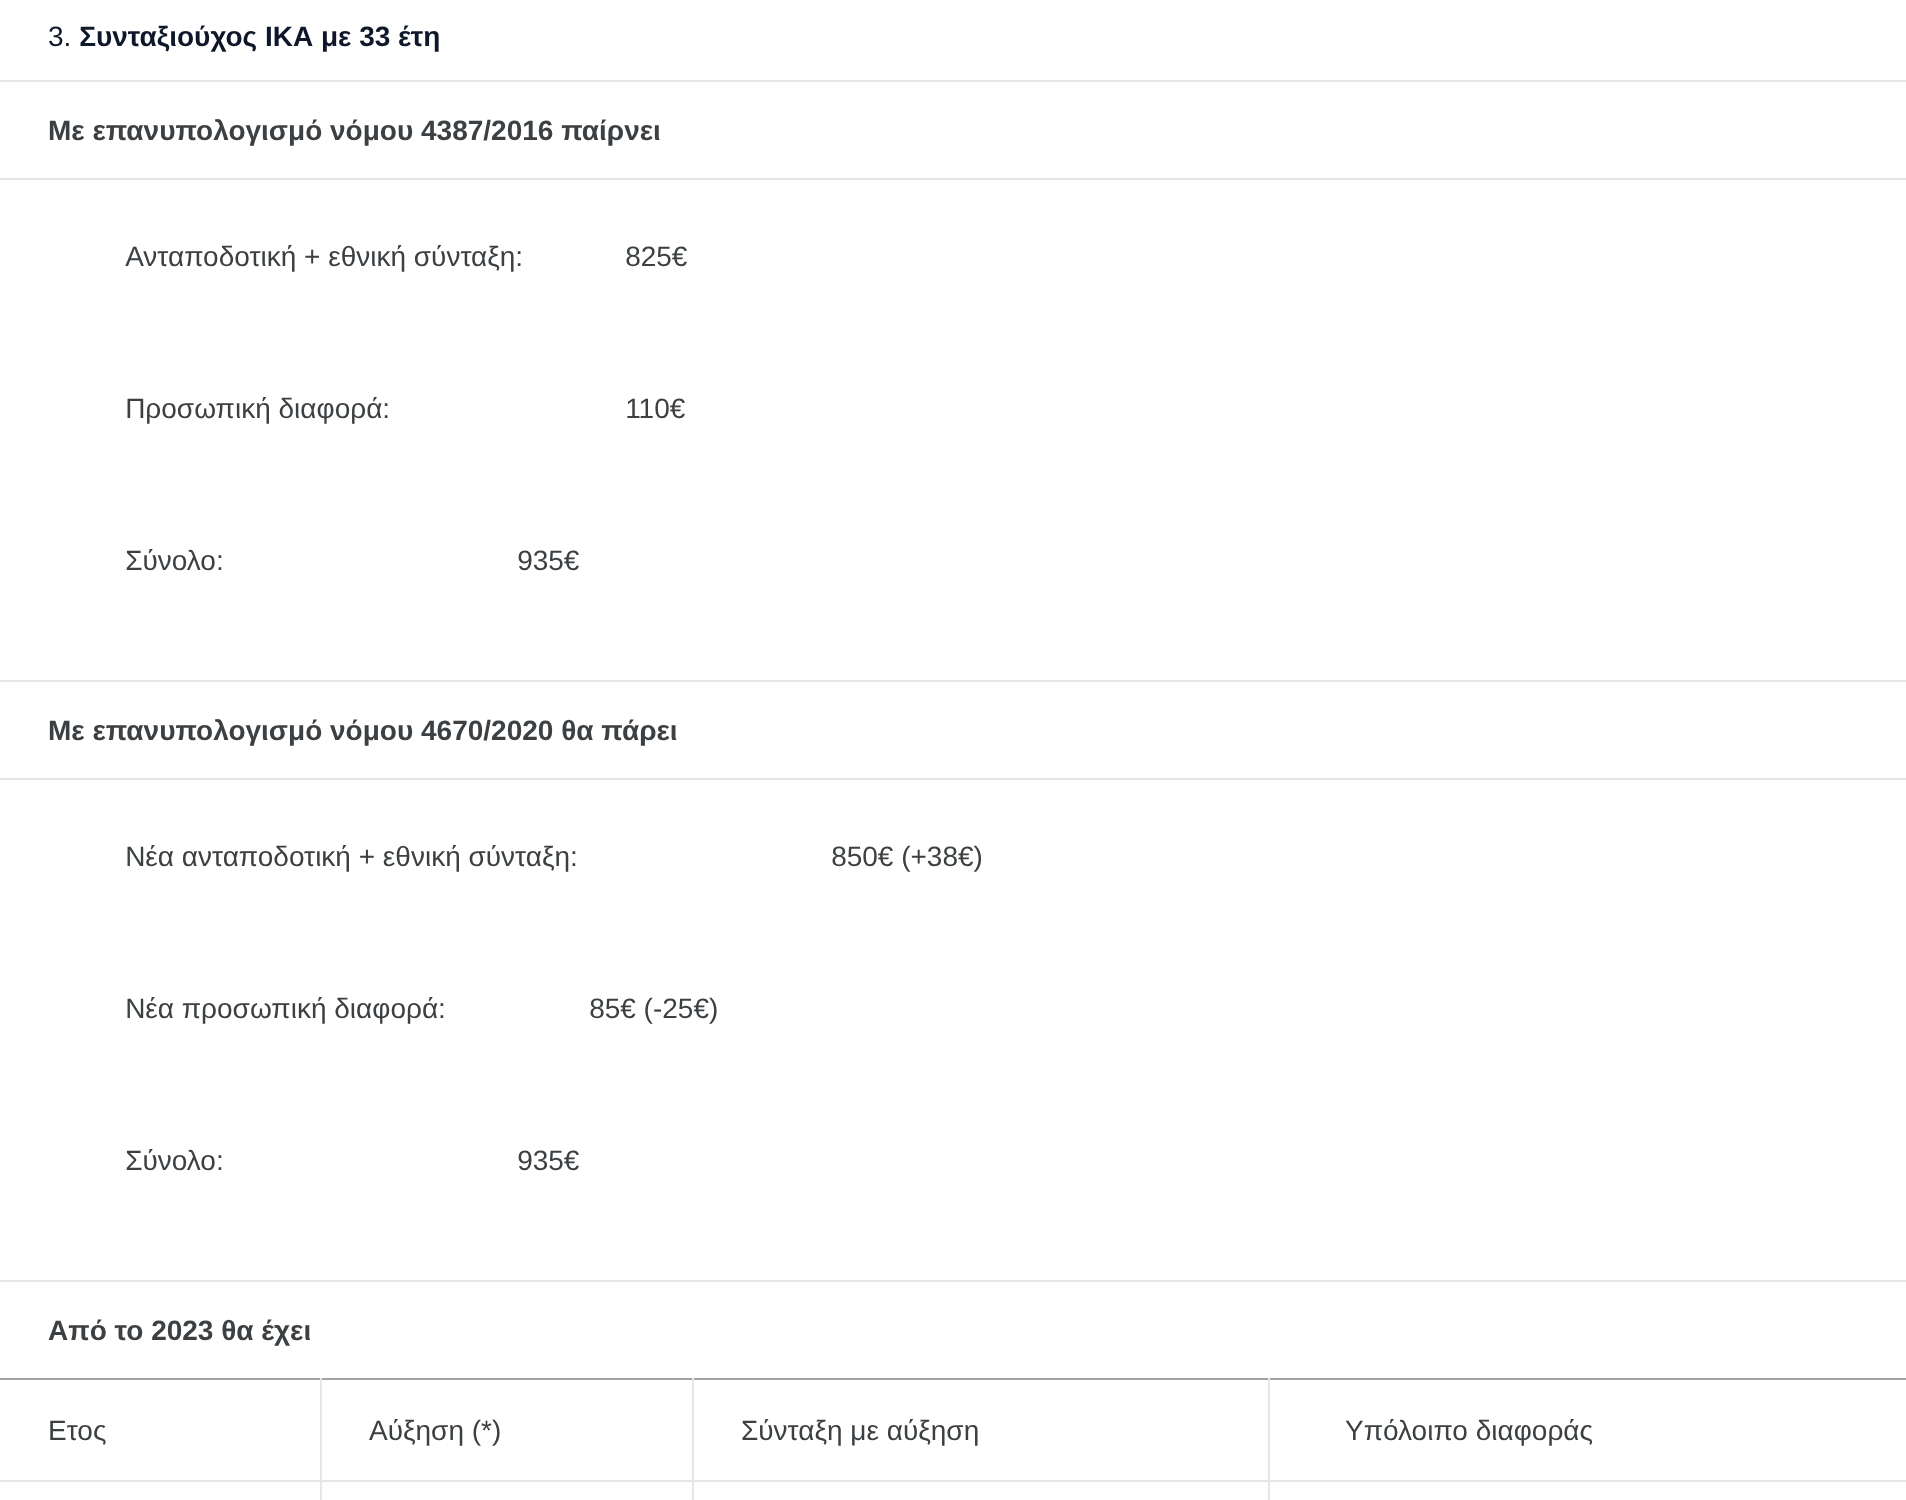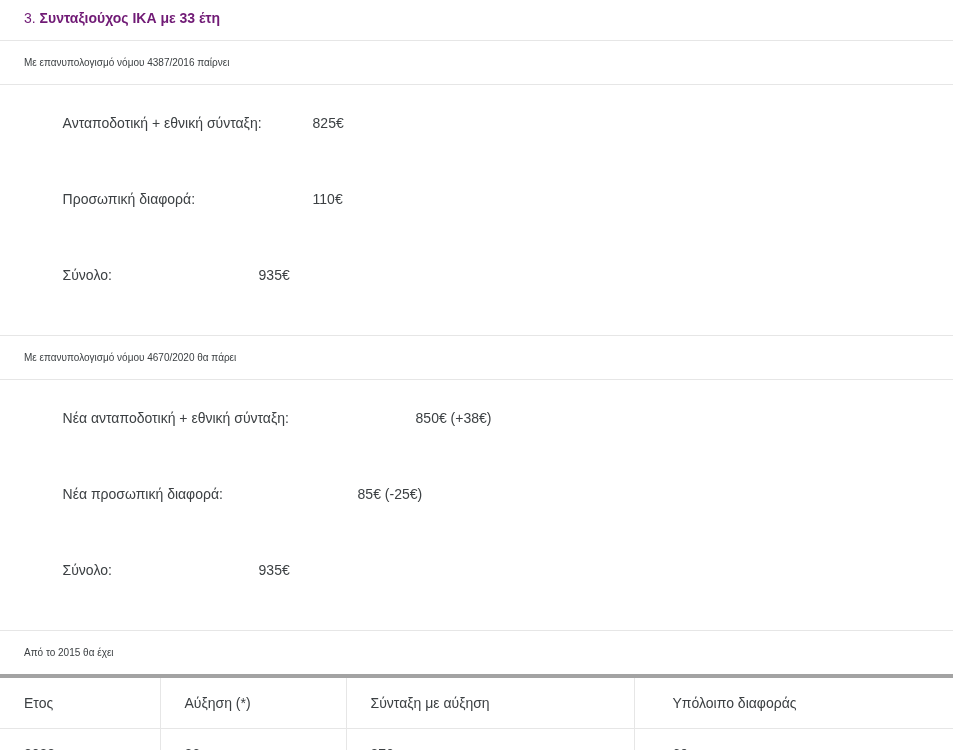--- a/index.html
+++ b/index.html
@@ -16,37 +16,37 @@
     overflow: hidden;
   }
   .page {
     width: 953px;
     box-sizing: border-box;
     padding: 0;
   }
   .doc-title {
     padding: 10px 0 14px 24px;
     font-size: 14px;
-    color: #701a75;
+    color: #0f172a;
   }
   .doc-title .num {
     font-weight: 400;
   }
   .doc-title .strong {
     font-weight: bold;
   }
   .rule {
     border-top: 1px solid #e6e6e6;
     height: 0;
     width: 953px;
   }
   .section-head {
     padding: 16px 0 16px 24px;
-    font-weight: normal;
-    font-size: 10px;
+    font-weight: bold;
+    font-size: 14px;
     color: #3c4043;
   }
   .row-line {
     padding: 14px 0 14px 24px;
     font-size: 14px;
     color: #3c4043;
     white-space: pre;
   }
   .row-label {
     display: inline-block;
@@ -75,21 +75,21 @@
   }
   table.data col.c1 { width: 160px; }
   table.data col.c2 { width: 186px; }
   table.data col.c3 { width: 288px; }
   table.data col.c4 { width: 319px; }
   table.data th.last, table.data td.last {
     border-right: none;
     padding-left: 38px;
   }
   table.data tr.head th {
-    border-top: 4px solid #a3a3a3;
+    border-top: 1px solid #a3a3a3;
   }
 </style>
 </head>
 <body>
 
 <div class="page">
 
   <div class="doc-title">
     <span class="num">3. </span><span class="strong">Συνταξιούχος ΙΚΑ με 33 έτη</span>
   </div>
@@ -112,30 +112,30 @@
   <div class="spacer-lg"></div>
   <div class="rule"></div>
 
   <div class="section-head">Με επανυπολογισμό νόμου 4670/2020 θα πάρει</div>
   <div class="rule"></div>
 
   <div class="row-line">
     <span class="row-label" style="width:353px">Νέα ανταποδοτική + εθνική σύνταξη:</span><span class="row-value">850€ (+38€)</span>
   </div>
   <div class="row-line">
-    <span class="row-label" style="width:295px">Νέα προσωπική διαφορά:</span><span class="row-value">85€ (-25€)</span>
+    <span class="row-label" style="width:232px">Νέα προσωπική διαφορά:</span><span class="row-value">85€ (-25€)</span>
   </div>
   <div class="row-line">
     <span class="row-label" style="width:196px">Σύνολο:</span><span class="row-value">935€</span>
   </div>
 
   <div class="spacer-lg"></div>
   <div class="rule"></div>
 
-  <div class="section-head">Από το 2015 θα έχει</div>
+  <div class="section-head">Από το 2023 θα έχει</div>
 
   <table class="data">
     <colgroup>
       <col class="c1">
         <col class="c2">
         <col class="c3">
         <col class="c4">
     </colgroup>
     <tbody>
       <tr class="head">

